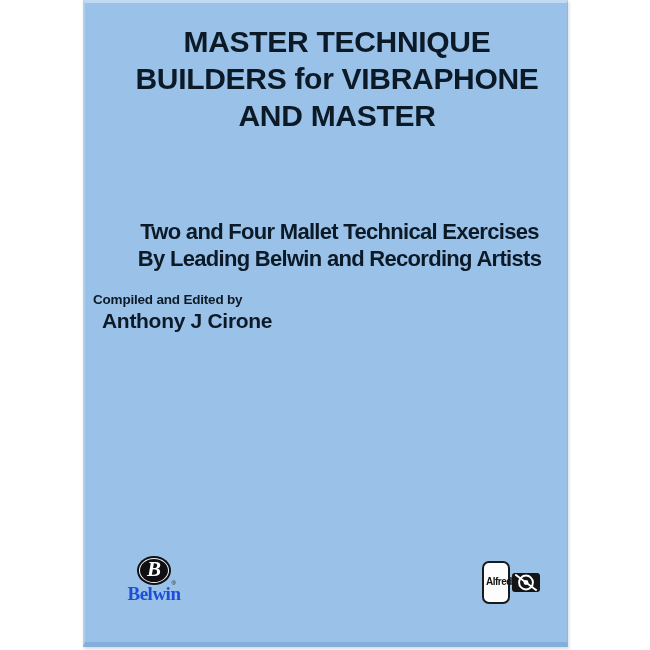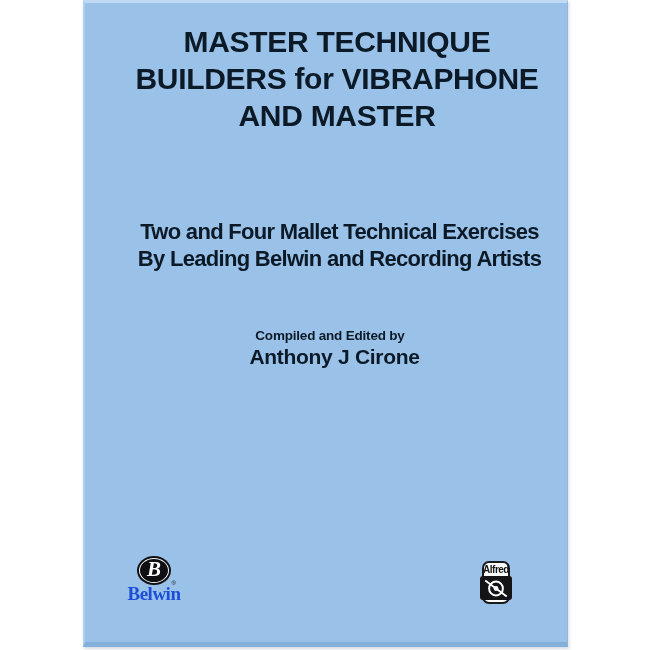--- a/index.html
+++ b/index.html
@@ -24,21 +24,21 @@
   }
   .title .line { display:block; }
 
   .subtitle {
     position:absolute; top:215px; left:0; right:0;
     text-align:center; font-weight:bold;
     font-size:22px; line-height:27px; letter-spacing:-0.7px;padding-left:27px;
   }
   .subtitle .line { display:block; }
 
-  .credit-block { position:absolute; top:289px; left:8px; right:0; text-align:center;margin-top:36px; }
+  .credit-block { position:absolute; top:289px; left:8px; right:0; text-align:left; }
   .credit { font-weight:bold; font-size:13.5px; line-height:16px; letter-spacing:-0.2px; }
   .author { font-weight:bold; font-size:21px; line-height:25px; letter-spacing:-0.3px;padding-left:9px; }
 
   
   .belwin { position:absolute; left:37px; top:553px; width:64px; text-align:center; }
   .belwin-oval {
     position:relative; width:34px; height:29px; margin:0 auto;
     background:#101014; border-radius:50%;
   }
   .belwin-oval::after {
@@ -53,21 +53,21 @@
   .belwin-reg { position:absolute; right:-5px; bottom:-1px; font-size:6px; color:#101014; font-style:normal; }
   .belwin-name {
     margin-top:2px; font-family:"Liberation Serif", serif; font-weight:bold;
     font-size:19px; line-height:14px; letter-spacing:-0.5px; color:#1d4ed8;
   }
 
   
   .alfred {
     position:absolute; left:397px; top:558px; width:28px; height:43px;
     background:#fdfdfd; border:2px solid #1a1a1c; border-radius:7px;
-    display:flex; flex-direction:column; align-items:center;
+    display:flex; flex-direction:row; align-items:center;
     padding:1px 2px 2px;
   }
   .alfred-word {
     font-size:10px; font-weight:bold; letter-spacing:-0.5px;
     line-height:12px; color:#141414; white-space:nowrap;
   }
   .alfred-mark {
     flex:1; width:32px; background:#141416; border-radius:3px;
     display:flex; align-items:center; justify-content:center;
   }

